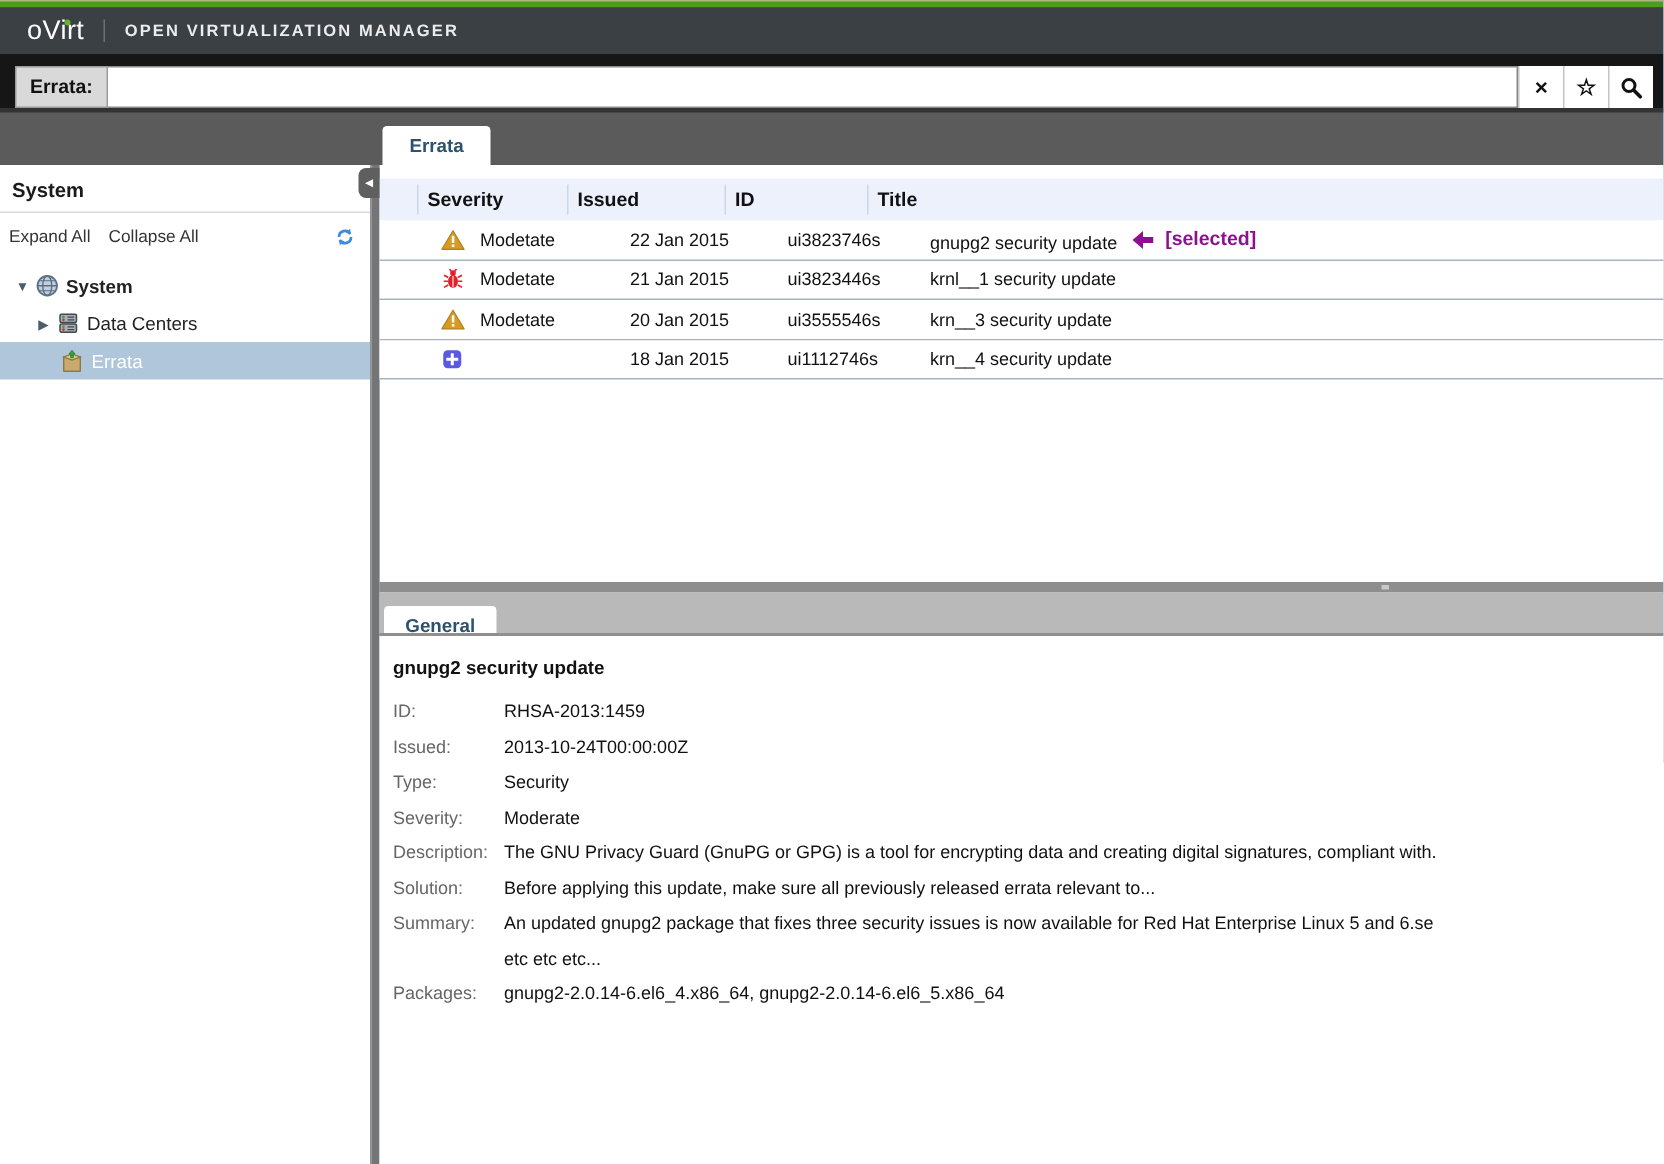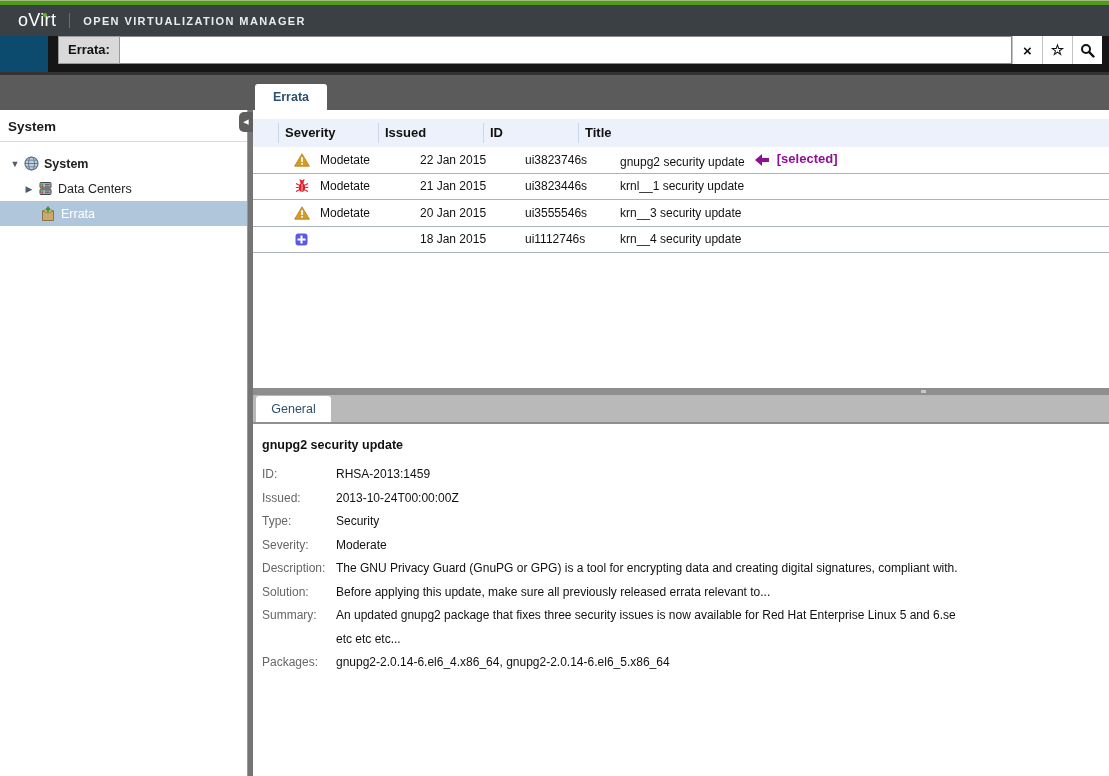--- a/index.html
+++ b/index.html
@@ -13,21 +13,21 @@
   .app-header { position:absolute; top:5px; left:0; right:0; height:31px;
     background:#3b4045; display:flex; align-items:center; }
   .logo { margin-left:18px; color:#fff; font-size:18px; position:relative; letter-spacing:.3px; }
   .logo .dot { position:absolute; left:25px; top:3px; width:4px; height:4px;
     border-radius:50%; background:#67b32e; }
   .header-sep { width:1px; height:15px; background:#6a7075; margin:0 13px; }
   .product-title { color:#ececec; font-size:11px; font-weight:bold; letter-spacing:1.4px; }
 
   
   .search-bar { position:absolute; top:36px; left:0; right:0; height:36px;
-    background:#161616; display:flex; align-items:flex-start; padding:0 7px 0 10px;margin-left:48px; }
+    background:#161616; display:flex; align-items:flex-end; padding:0 7px 0 10px; }
   .search-label { background:#d9d9d9; border:1px solid #9a9a9a; height:28px; line-height:26px;
     padding:0 9px; font-weight:bold; font-size:13px; color:#111; }
   .search-input { flex:1; height:28px; border:1px solid #8a8a8a; border-left:none;
     background:#fff; font-size:13px; padding:0 6px; outline:none; }
   .search-btn { width:30px; height:28px; background:#fff; border:none;
     border-left:1px solid #c4c4c4; display:flex; align-items:center; justify-content:center;
     font-size:15px; font-weight:bold; color:#111; cursor:pointer; }
 
   
   .tab-strip { position:absolute; top:72px; left:0; right:0; height:38px;
@@ -78,22 +78,22 @@
   .cell { padding-left:6px; overflow:hidden; white-space:nowrap; }
   .cell.col-icon { display:flex; justify-content:center; padding-left:0; }
   .annotation { display:inline-flex; align-items:flex-end; gap:8px; margin-left:10px;
     color:#8f0f93; font-weight:bold; font-size:13px; }
 
   
   .splitter { position:absolute; top:278px; left:0; right:0; height:7px; background:#8e8e8e; cursor:row-resize; }
   .splitter .grip { position:absolute; left:668px; top:2px; width:5px; height:3px; background:#c9c9c9; }
   .detail-tabbar { position:absolute; top:285px; left:0; right:0; height:29px;
     background:#b9b9b9; border-bottom:2px solid #8f8f8f; }
-  .detail-tab { position:absolute; left:3px; bottom:0; width:75px; height:26px; background:#fff;
-    border-radius:3px 3px 0 0; text-align:center; line-height:26px; font-weight:normal;
+  .detail-tab { position:absolute; left:3px; bottom:0; width:75px; height:18px; background:#fff;
+    border-radius:3px 3px 0 0; text-align:center; line-height:26px; font-weight:bold;
     font-size:12.5px; color:#2d5270; cursor:pointer; }
   .detail-content { position:absolute; top:314px; left:0; right:0; bottom:0;
     background:#fff; padding:14px 10px 0 9px; }
   .detail-title { font-size:12.5px; font-weight:bold; color:#111; margin-bottom:11px; }
   .field-row { display:flex; align-items:flex-start; font-size:12px; line-height:23.5px; }
   .field-label { flex:0 0 74px; color:#666; }
   .field-value { color:#111; }
 
   svg { display:block; }
 </style>
@@ -124,20 +124,32 @@
       </svg>
     </button>
   </div>
 
   <div class="tab-strip">
     <div class="main-tab">Errata</div>
   </div>
 
   <div class="sidebar">
     <div class="side-title">System</div>
+    <div class="tree-tools">
+      <span class="tree-link">Expand All</span>
+      <span class="tree-link">Collapse All</span>
+      <span class="refresh">
+        <svg width="14" height="14" viewBox="0 0 14 14">
+          <path d="M3 7 A4 4 0 0 1 10.5 5" fill="none" stroke="#3d8ce0" stroke-width="1.8"></path>
+          <path d="M11 7 A4 4 0 0 1 3.5 9" fill="none" stroke="#3d8ce0" stroke-width="1.8"></path>
+          <path d="M10.5 1.5 L10.8 5.2 L7.4 4.2 Z" fill="#3d8ce0"></path>
+          <path d="M3.5 12.5 L3.2 8.8 L6.6 9.8 Z" fill="#3d8ce0"></path>
+        </svg>
+      </span>
+    </div>
     <div class="tree">
       <div class="tree-row lvl0">
         <span class="caret">▼</span>
         <span class="t-icon">
           <svg width="15" height="15" viewBox="0 0 15 15">
             <circle cx="7.5" cy="7.5" r="6.5" fill="#c3d0dc" stroke="#5b7189" stroke-width="1.2"></circle>
             <ellipse cx="7.5" cy="7.5" rx="3" ry="6.5" fill="none" stroke="#5b7189" stroke-width="0.9"></ellipse>
             <line x1="1" y1="7.5" x2="14" y2="7.5" stroke="#5b7189" stroke-width="0.9"></line>
             <line x1="2" y1="4.2" x2="13" y2="4.2" stroke="#5b7189" stroke-width="0.7"></line>
             <line x1="2" y1="10.8" x2="13" y2="10.8" stroke="#5b7189" stroke-width="0.7"></line>

